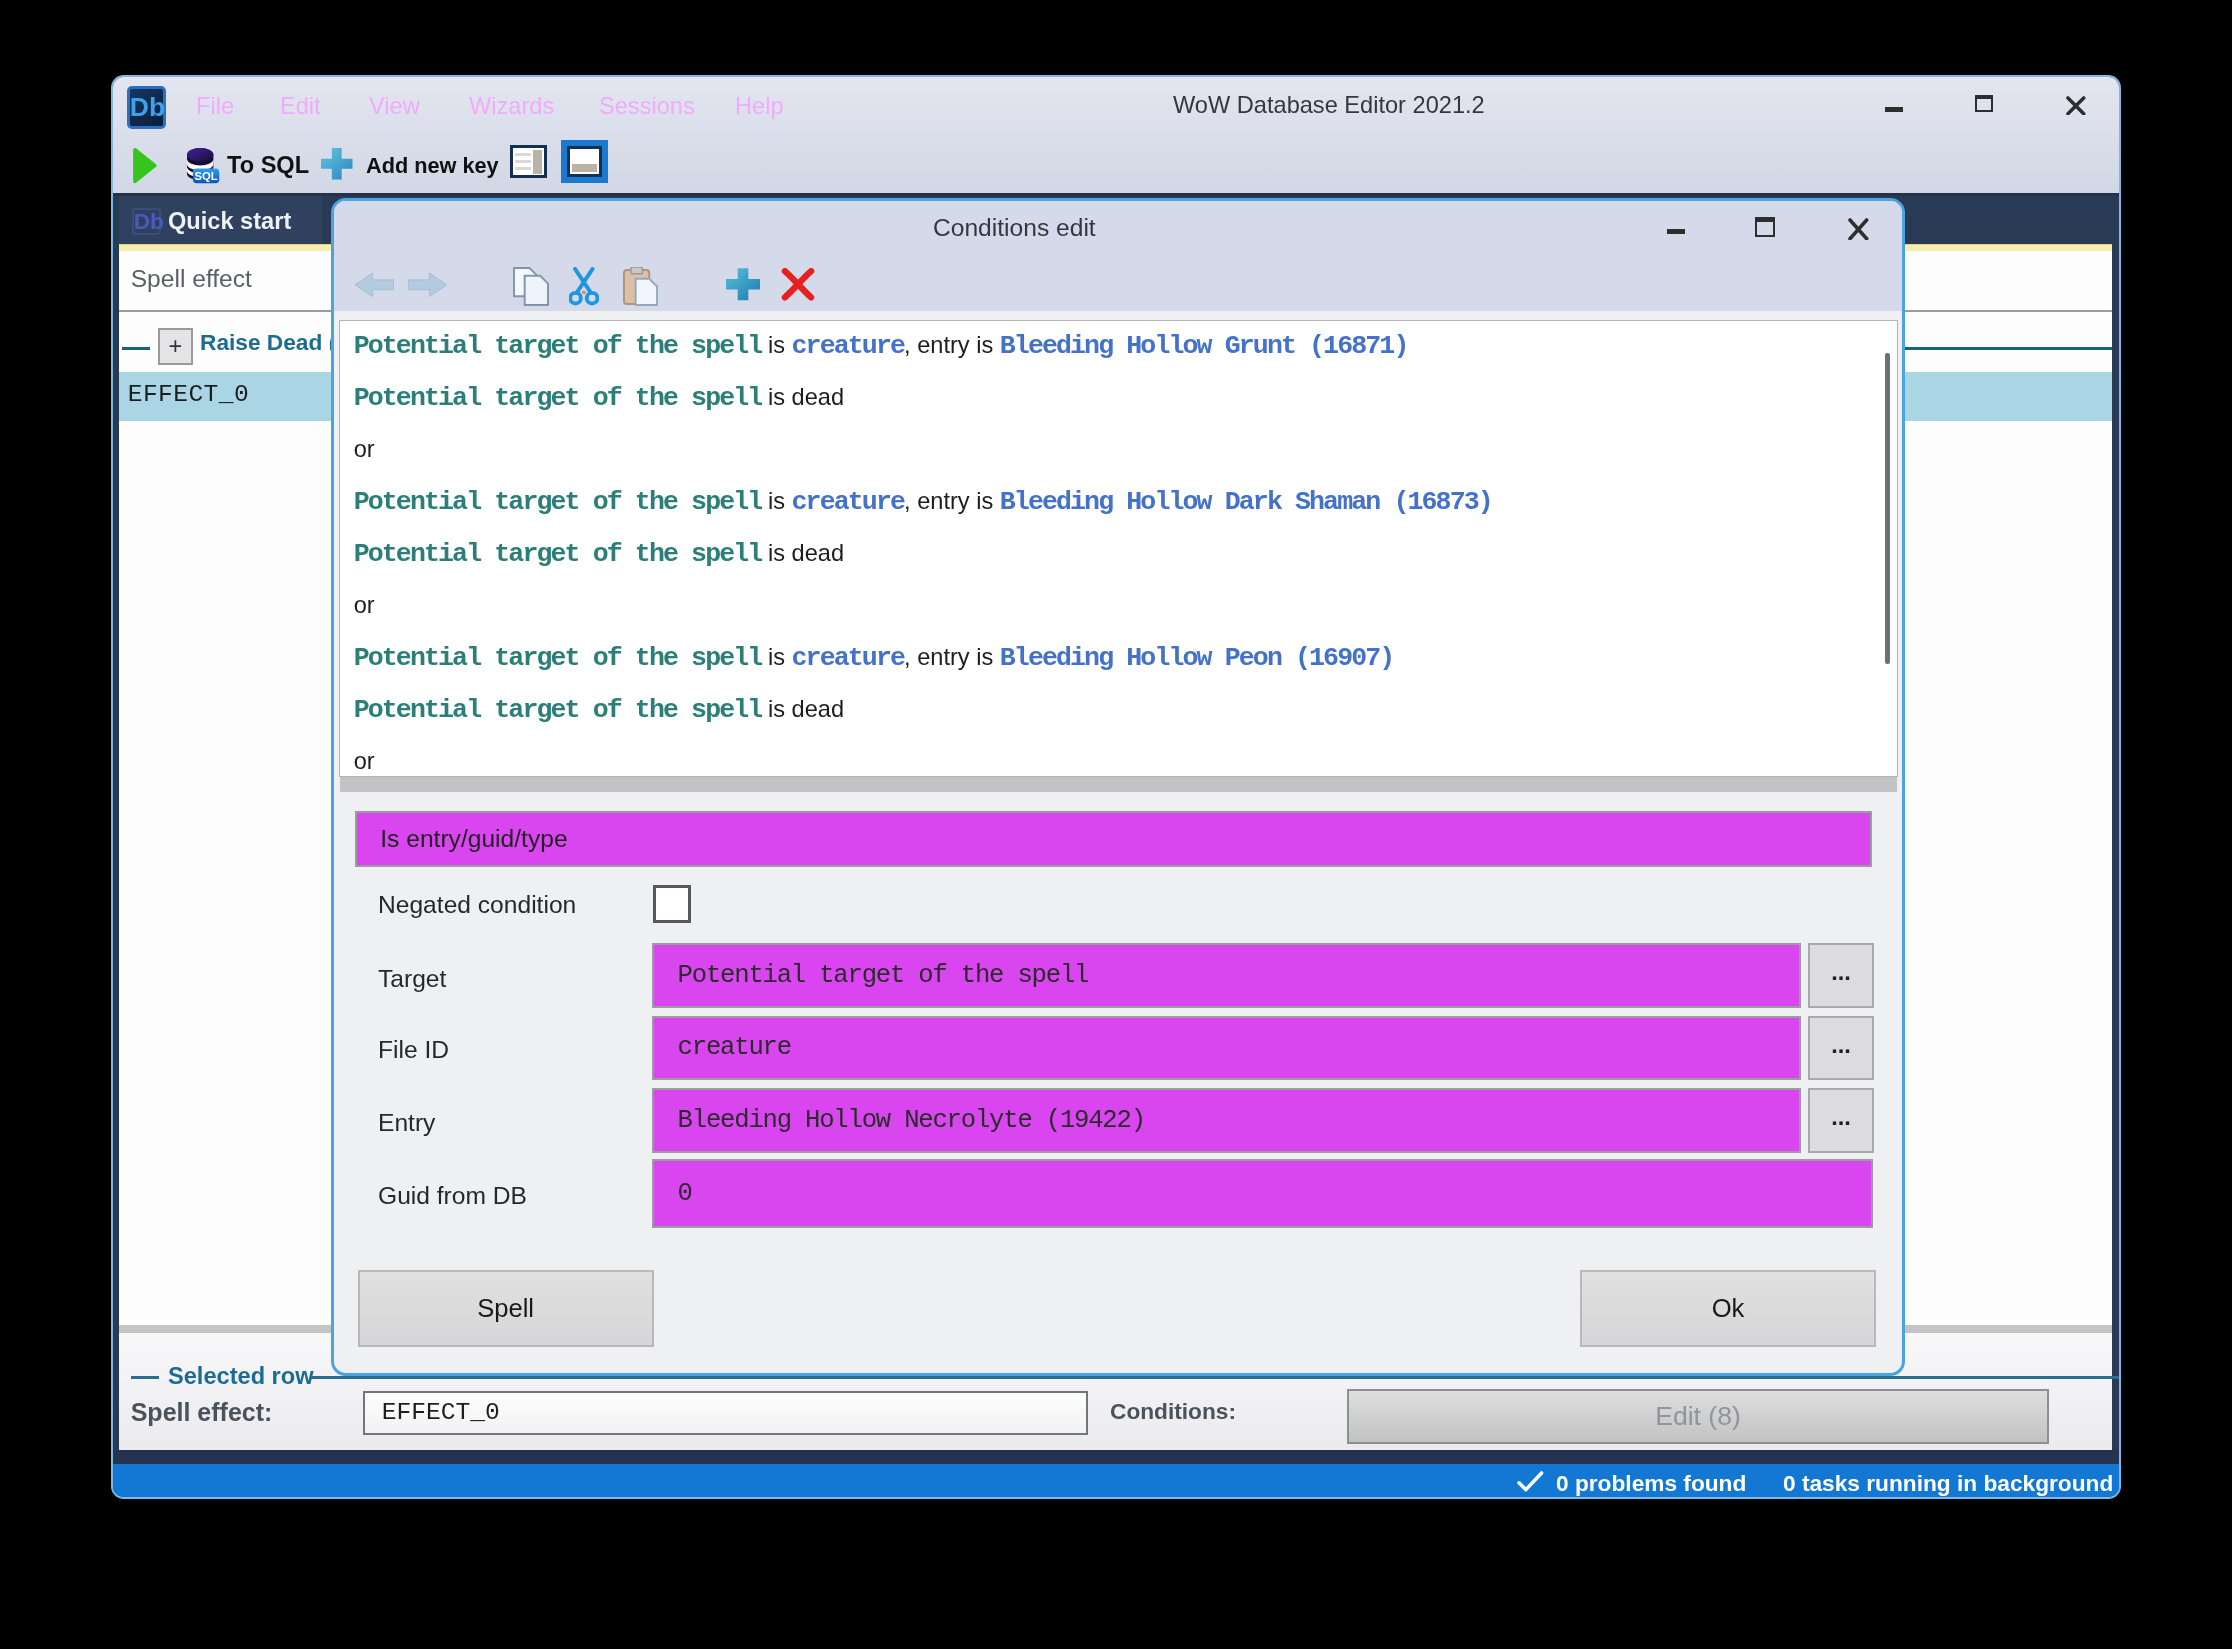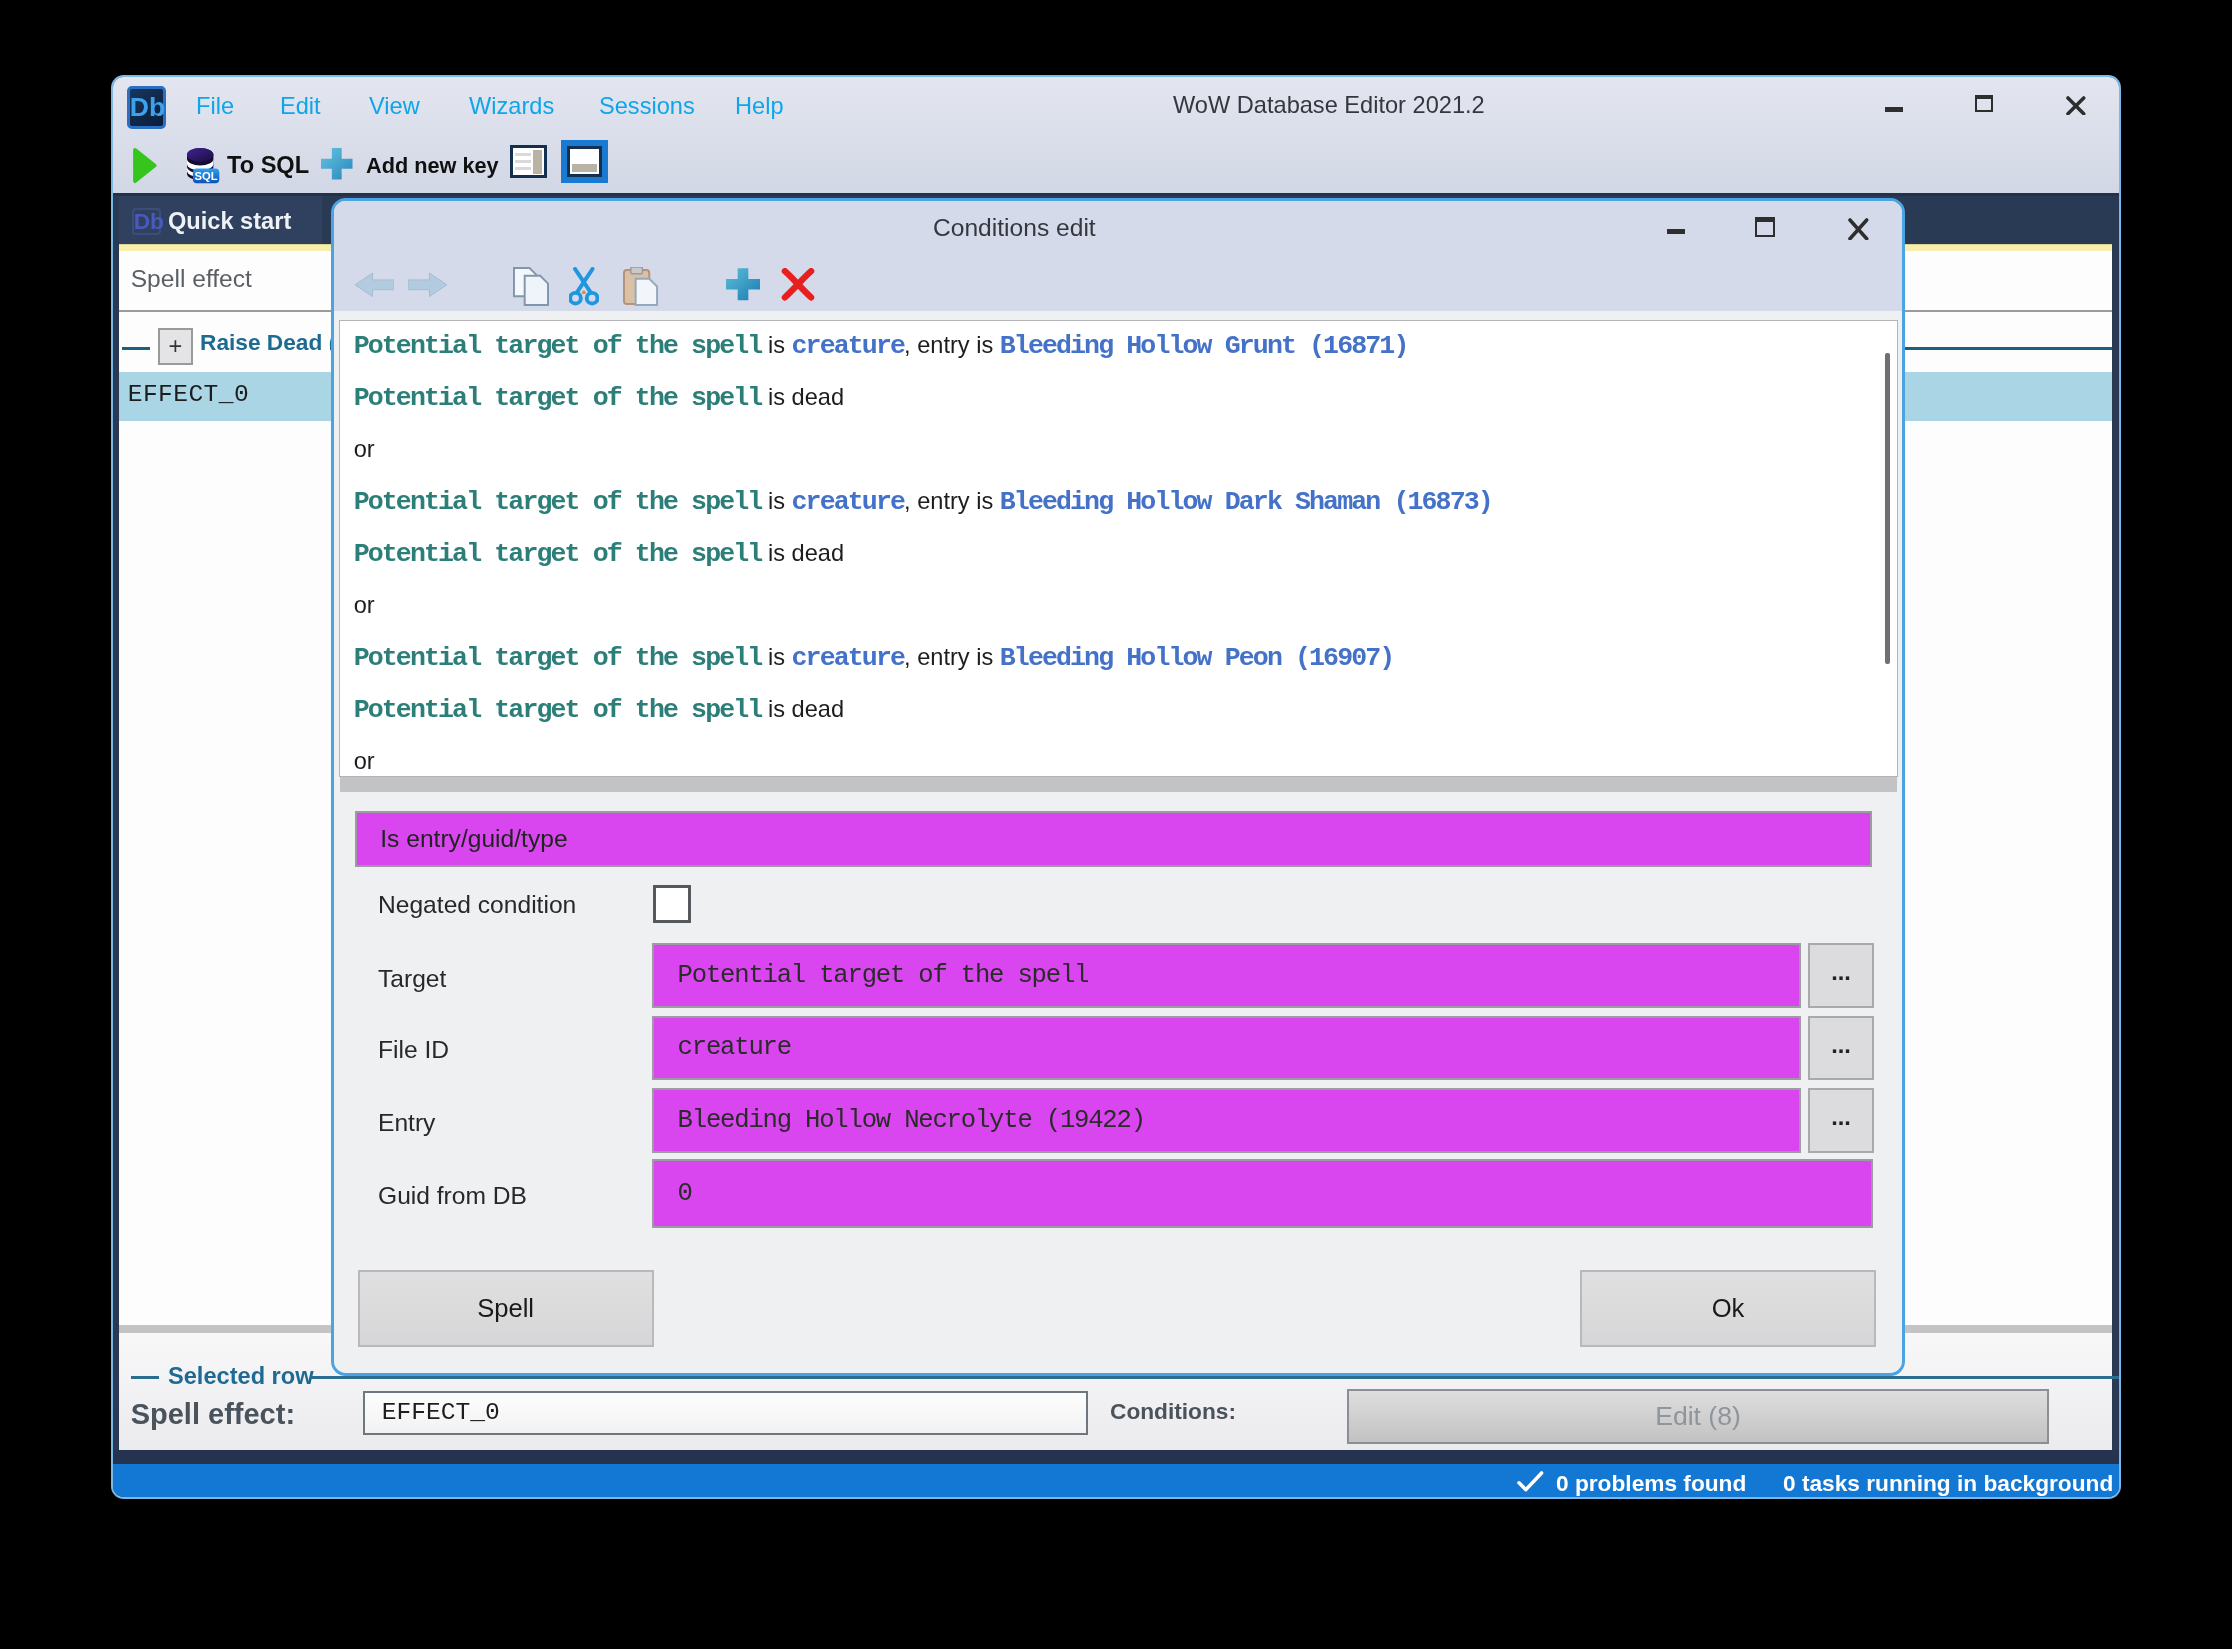--- a/index.html
+++ b/index.html
@@ -3,21 +3,21 @@
 <style>
   html,body{margin:0;padding:0;background:#000;}
   #c{position:relative;width:2232px;height:1649px;background:#000;overflow:hidden;
      font-family:"Liberation Sans",sans-serif;}
   .a{position:absolute;}
   .mono{font-family:"Liberation Mono",monospace;}
   
   #win{left:111px;top:75px;width:2010px;height:1424px;box-sizing:border-box;
        border:2px solid #7cb9e6;border-radius:12.8px;background:#2a3a55;overflow:hidden;}
   #hdr{left:0;top:0;width:2006px;height:116px;background:linear-gradient(#e3e6f0,#d2d7e5);}
-  .menu{top:17.7px;height:23.6px;font-size:23.6px;color:#0ea5e9;line-height:23.6px;text-align:center;}
+  .menu{top:17.7px;height:23.6px;font-size:23.6px;color:#f0abfc;line-height:23.6px;text-align:center;}
   #ttl{top:14.8px;font-size:23.6px;color:#34383e;}
   .tool{top:75px;}
   
   #tabbar{left:0;top:116px;width:2006px;height:58px;background:#293a54;border-top:3px solid #253149;box-sizing:border-box;}
   #ystrip{left:5.9px;top:167px;width:1993px;height:6.9px;background:#f5eead;border-top:1px solid #ddd491;box-sizing:border-box;}
   #tablepanel{left:5.9px;top:174px;width:1993px;height:1074px;background:#fdfdfe;}
   #hscroll{left:5.9px;top:1248px;width:1993px;height:7.9px;background:#c4c4c6;}
   #botpanel{left:5.9px;top:1256px;width:1993px;height:117px;background:linear-gradient(#f8f8f9,#ebebee);}
   #navstrip{left:0;top:1373px;width:2006px;height:13.8px;background:#253350;}
   #status{left:0;top:1387px;width:2006px;height:33px;background:#1278d4;color:#fff;font-size:23.6px;}
@@ -126,21 +126,21 @@
   </div>
   <div class="a" style="left:87px;top:252px;font-size:22.7px;font-weight:bold;color:#1d6b8f;">Raise Dead (</div>
   <div class="a" style="left:5.9px;top:295px;width:1993px;height:49px;background:#aad5e4;"></div>
   <div class="a mono" style="left:14.8px;top:304px;font-size:24.6px;color:#1d1d1d;letter-spacing:0.4px;">EFFECT_0</div>
 
   <div class="a" id="hscroll"></div>
   <div class="a" id="botpanel"></div>
   <div class="a" style="left:17.7px;top:1299px;width:28.6px;height:3px;background:#2a6d8e;"></div>
   <div class="a" style="left:55px;top:1286px;font-size:23.6px;font-weight:bold;color:#1e6a94;">Selected row</div>
   <div class="a" style="left:198px;top:1299px;width:1908px;height:3px;background:#2a6d8e;"></div>
-  <div class="a" style="left:17.7px;top:1321px;font-size:29px;font-weight:bold;color:#4a525b;">Spell effect:</div>
+  <div class="a" style="left:17.7px;top:1321px;font-size:25px;font-weight:bold;color:#4a525b;">Spell effect:</div>
   <div class="a" style="left:250px;top:1314px;width:725px;height:44px;box-sizing:border-box;background:linear-gradient(#fdfdfd,#f2f2f4);border:2px solid #6f767e;">
     <span class="mono" style="font-size:24.6px;color:#1d1d1d;line-height:40px;margin-left:16.7px;">EFFECT_0</span>
   </div>
   <div class="a" style="left:997px;top:1321px;font-size:22.7px;font-weight:bold;color:#4a525b;">Conditions:</div>
   <div class="a" style="left:1234px;top:1312px;width:702px;height:55px;box-sizing:border-box;background:linear-gradient(#dedede,#c2c2c2);border:2px solid #8b9097;text-align:center;">
     <span style="font-size:26.6px;color:#8f959c;line-height:51px;">Edit (8)</span>
   </div>
   <div class="a" id="navstrip"></div>
   <div class="a" id="status"></div>
   <svg class="a" style="left:1403px;top:1393px;" width="29.6" height="23.6" viewBox="0 0 30 24">

